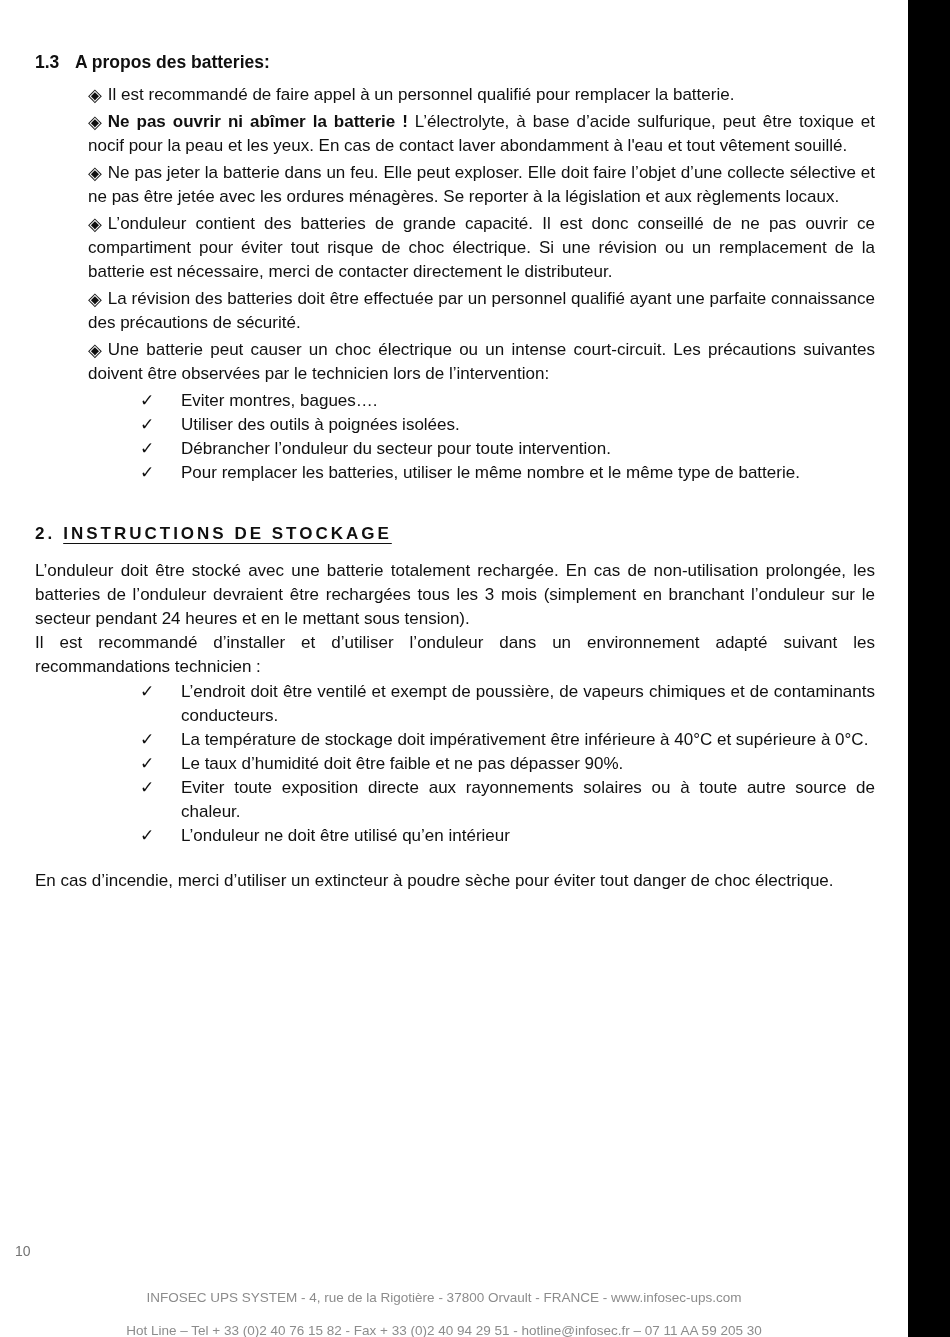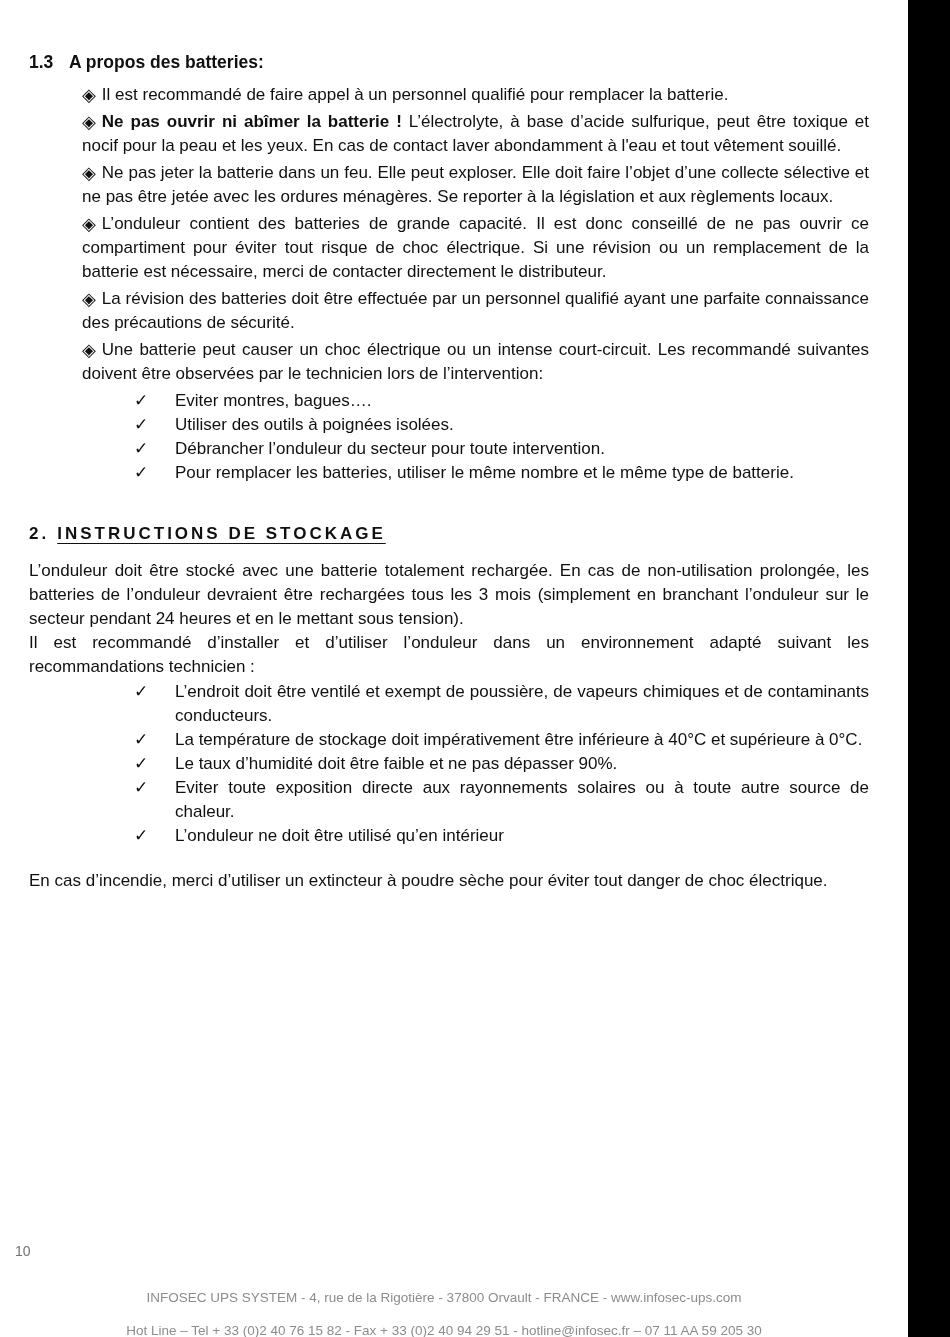--- a/index.html
+++ b/index.html
@@ -4,21 +4,21 @@
 <style>
   * { box-sizing: border-box; }
   html, body { margin: 0; padding: 0; }
   body {
     width: 950px; height: 1337px; position: relative; overflow: hidden;
     background: #ffffff; color: #101010;
     font-family: "Liberation Sans", "DejaVu Sans", sans-serif;
     font-size: 17px; line-height: 24px;
   }
   .scan-bar { position: absolute; top: 0; right: 0; width: 42px; height: 1337px; background: #000; }
-  .content { position: absolute; left: 29px; top: 50px; width: 840px; }
+  .content { position: absolute; left: 35px; top: 50px; width: 840px; }
 
   .h1 { display: flex; font-weight: bold; font-size: 17.5px; margin: 0 0 9px 0; }
   .h1-num { width: 40px; flex: none; }
 
   .bullet { margin: 0 0 3px 53px; text-align: justify; }
   .diamond { display: inline-block; margin-right: 6px; font-size: 18px; line-height: 1; vertical-align: -1px; }
   .lead-bold { font-weight: bold; }
 
   .checklist { margin: 1px 0 0 0; }
   .check-row { display: flex; margin-left: 105px; }
@@ -53,21 +53,21 @@
 
 
   <p class="bullet"><span class="diamond">◈</span><span class="lead-bold">Ne pas ouvrir ni abîmer la batterie !</span><span> L’électrolyte, à base d’acide sulfurique, peut être toxique et nocif pour la peau et les yeux. En cas de contact laver abondamment à l'eau et tout vêtement souillé.</span></p>
 
   <p class="bullet"><span class="diamond">◈</span><span class="lead-bold"></span><span>Ne pas jeter la batterie dans un feu. Elle peut exploser. Elle doit faire l’objet d’une collecte sélective et ne pas être jetée avec les ordures ménagères. Se reporter à la législation et aux règlements locaux.</span></p>
 
   <p class="bullet"><span class="diamond">◈</span><span class="lead-bold"></span><span>L’onduleur contient des batteries de grande capacité. Il est donc conseillé de ne pas ouvrir ce compartiment pour éviter tout risque de choc électrique. Si une révision ou un remplacement de la batterie est nécessaire, merci de contacter directement le distributeur.</span></p>
 
   <p class="bullet"><span class="diamond">◈</span><span class="lead-bold"></span><span>La révision des batteries doit être effectuée par un personnel qualifié ayant une parfaite connaissance des précautions de sécurité.</span></p>
 
-  <p class="bullet"><span class="diamond">◈</span><span class="lead-bold"></span><span>Une batterie peut causer un choc électrique ou un intense court-circuit. Les recommandé suivantes doivent être observées par le technicien lors de l’intervention:</span></p>
+  <p class="bullet"><span class="diamond">◈</span><span class="lead-bold"></span><span>Une batterie peut causer un choc électrique ou un intense court-circuit. Les précautions suivantes doivent être observées par le technicien lors de l’intervention:</span></p>
 
   <div class="checklist">
     <div class="check-row">
       <span class="check-cell">✓</span>
       <span class="check-text">Eviter montres, bagues….</span>
     </div>
     <div class="check-row">
       <span class="check-cell">✓</span>
       <span class="check-text">Utiliser des outils à poignées isolées.</span>
     </div>

